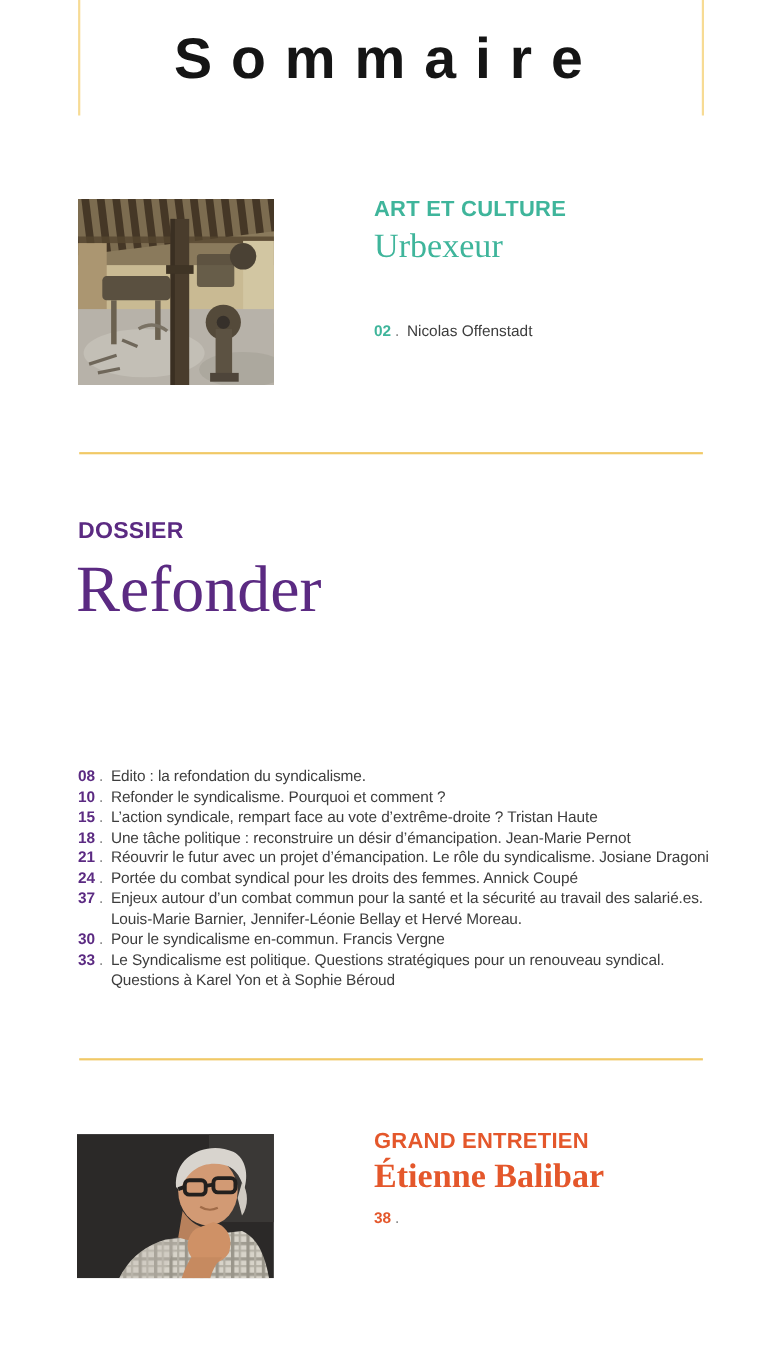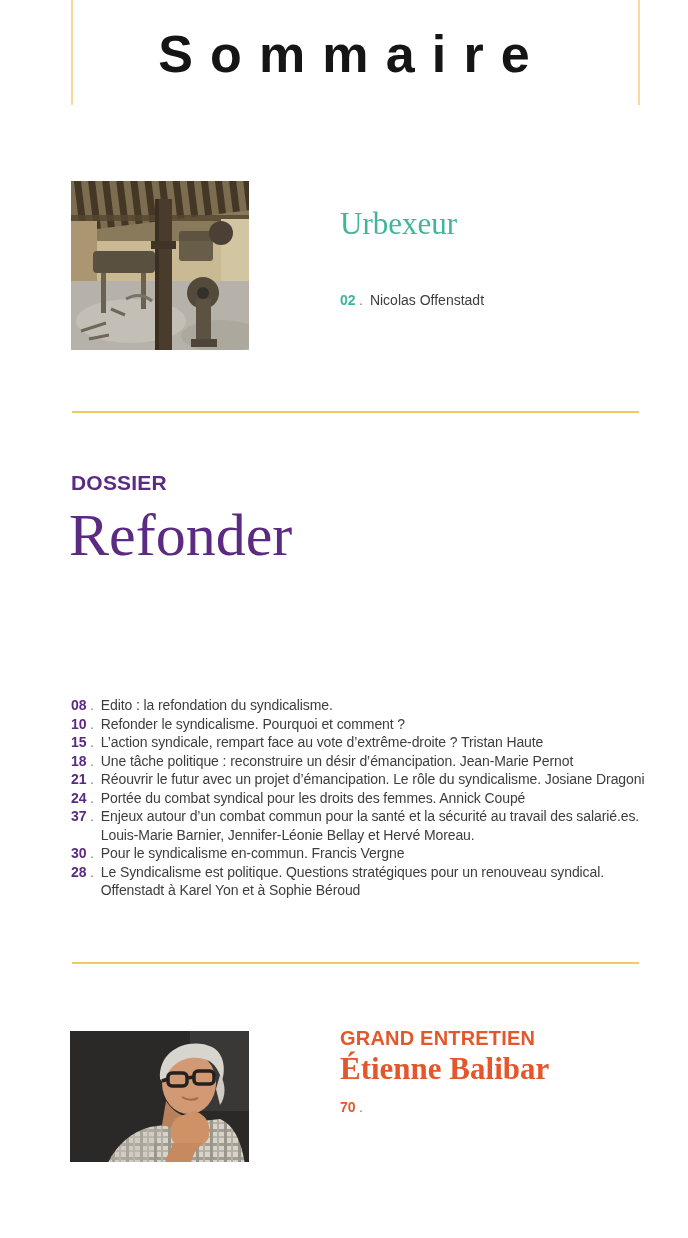--- a/index.html
+++ b/index.html
@@ -103,20 +103,21 @@
     <rect x="84" y="18" width="17" height="151" fill="#493c2c"></rect>
     <rect x="84" y="18" width="4" height="151" fill="#3a2f22"></rect>
     <rect x="80" y="60" width="25" height="8" fill="#3f3425"></rect>
     <circle cx="132" cy="112" r="16" fill="#544a3a"></circle>
     <circle cx="132" cy="112" r="6" fill="#36302a"></circle>
     <rect x="125" y="118" width="15" height="44" fill="#5c5242"></rect>
     <rect x="120" y="158" width="26" height="8" fill="#4e453a"></rect>
     <path d="M10 150 l25 -8 M18 158 l20 -4 M40 128 l14 6" stroke="#6f675a" stroke-width="3" fill="none"></path>
     <path d="M55 118 q14 -8 26 2" stroke="#7a7264" stroke-width="3" fill="none"></path>
   </svg>
+  <div class="kicker ac-kicker">ART ET CULTURE</div>
   <div class="sec-title ac-title">
     <span style="display:block">Urbexeur</span>
   </div>
   <div class="entry ac-entry">
     <div class="toc-row">
       <span class="toc-num c-teal">02</span>
         <span class="toc-sep">.</span>
       <div class="toc-text">
           <span>Nicolas Offenstadt</span>
         </div>
@@ -182,25 +183,25 @@
         </div>
     </div>
     <div class="toc-row">
       <span class="toc-num c-purple">30</span>
         <span class="toc-sep">.</span>
       <div class="toc-text">
           <span>Pour le syndicalisme en-commun. Francis Vergne</span>
         </div>
     </div>
     <div class="toc-row">
-      <span class="toc-num c-purple">28</span>
+      <span class="toc-num c-purple">33</span>
         <span class="toc-sep">.</span>
       <div class="toc-text">
           <span>Le Syndicalisme est politique. Questions stratégiques pour un renouveau syndical.</span>
-          <span>Offenstadt à Karel Yon et à Sophie Béroud</span>
+          <span>Questions à Karel Yon et à Sophie Béroud</span>
         </div>
     </div>
   </div>
 
   <div class="divider d2"></div>
 
   <svg class="photo p2" viewBox="0 0 179 166" xmlns="http://www.w3.org/2000/svg">
     <defs>
       <pattern id="plaid" width="14" height="14" patternUnits="userSpaceOnUse">
         <rect width="14" height="14" fill="#d7d3c9"></rect>
@@ -228,18 +229,18 @@
     <path d="M124 80 C138 84 142 96 138 108 C130 120 112 122 104 112 C98 104 100 92 108 86 Z" fill="#cf9166"></path>
     <path d="M104 112 C96 124 92 140 92 150 L120 150 C118 132 124 120 132 112 Z" fill="#c68a60"></path>
     <ellipse cx="30" cy="152" rx="26" ry="18" fill="#1c1a19"></ellipse>
     <path d="M60 150 C70 142 100 140 112 148 L112 166 L58 166 Z" fill="#efedE8"></path>
     <ellipse cx="86" cy="152" rx="26" ry="10" fill="#e9e7e2"></ellipse>
   </svg>
   <div class="kicker ge-kicker">GRAND ENTRETIEN</div>
   <div class="sec-title ge-title">Étienne Balibar</div>
   <div class="entry ge-entry">
     <div class="toc-row">
-      <span class="toc-num c-orange">70</span>
+      <span class="toc-num c-orange">38</span>
         <span class="toc-sep">.</span>
     </div>
   </div>
 
 </div>
 
 </body></html>

